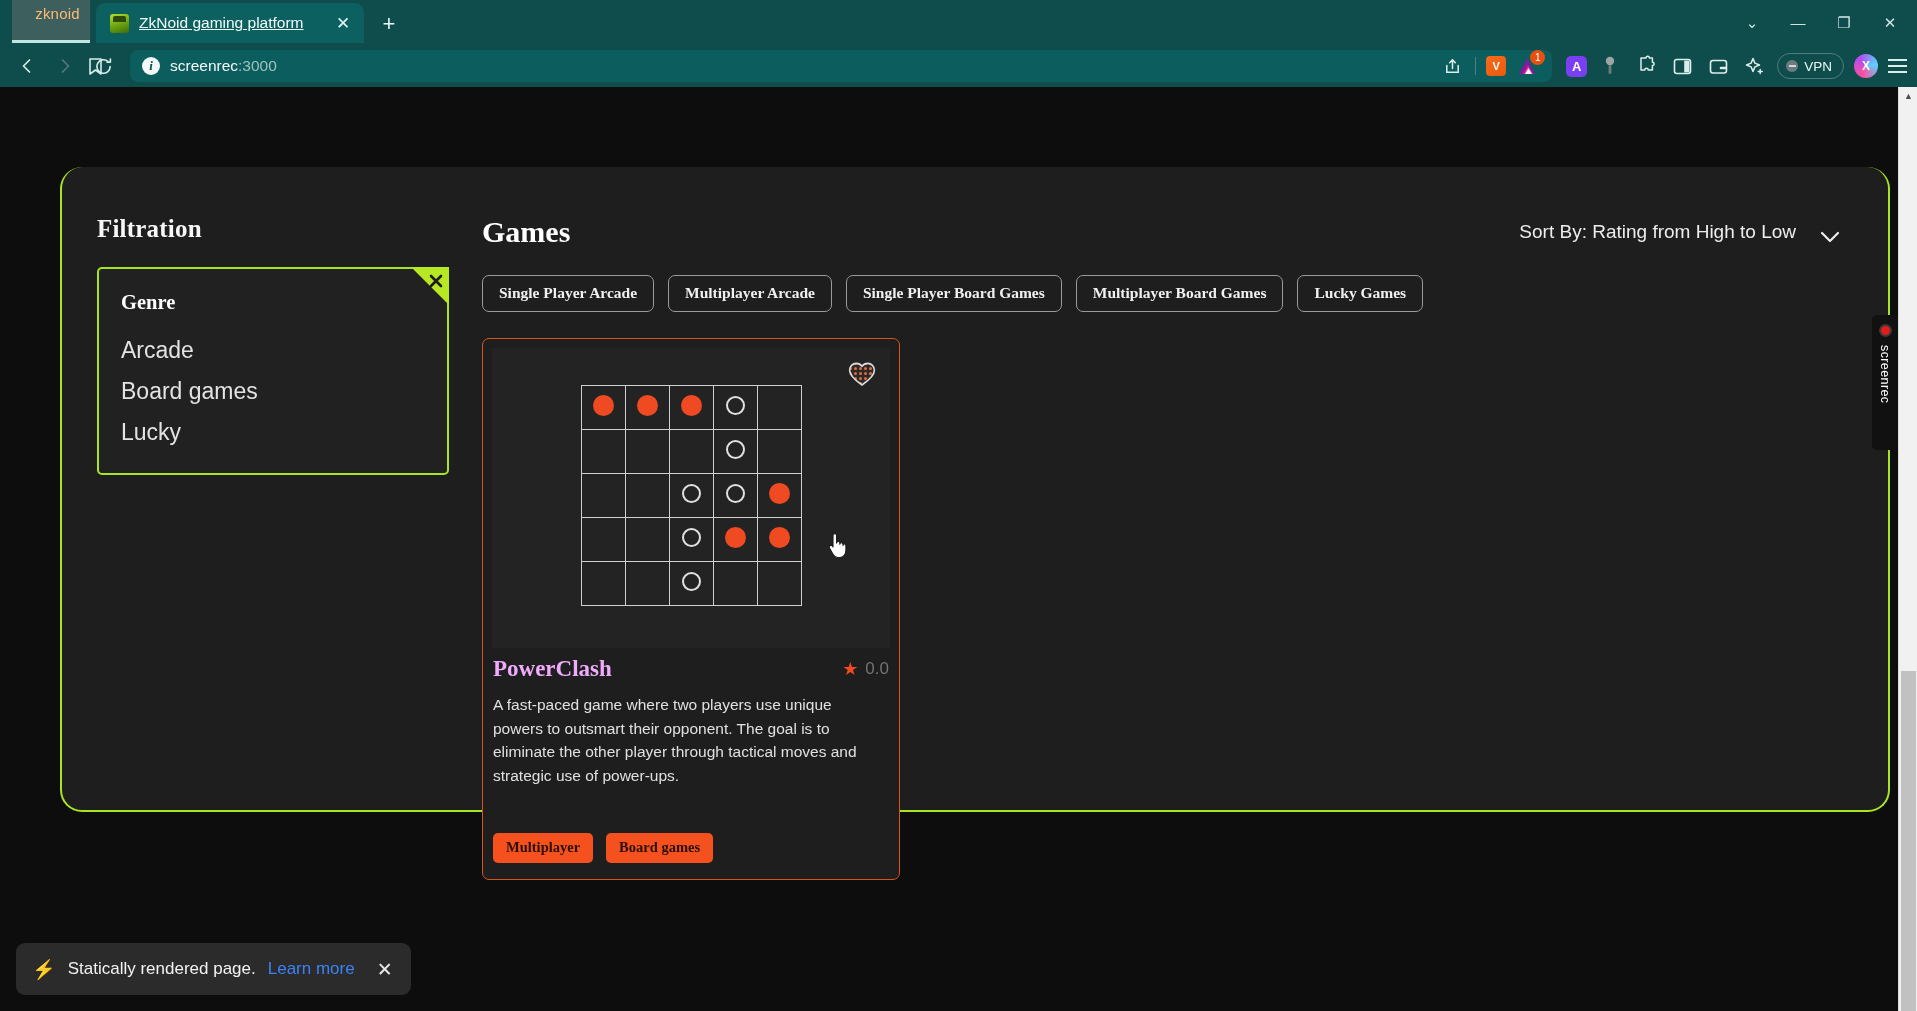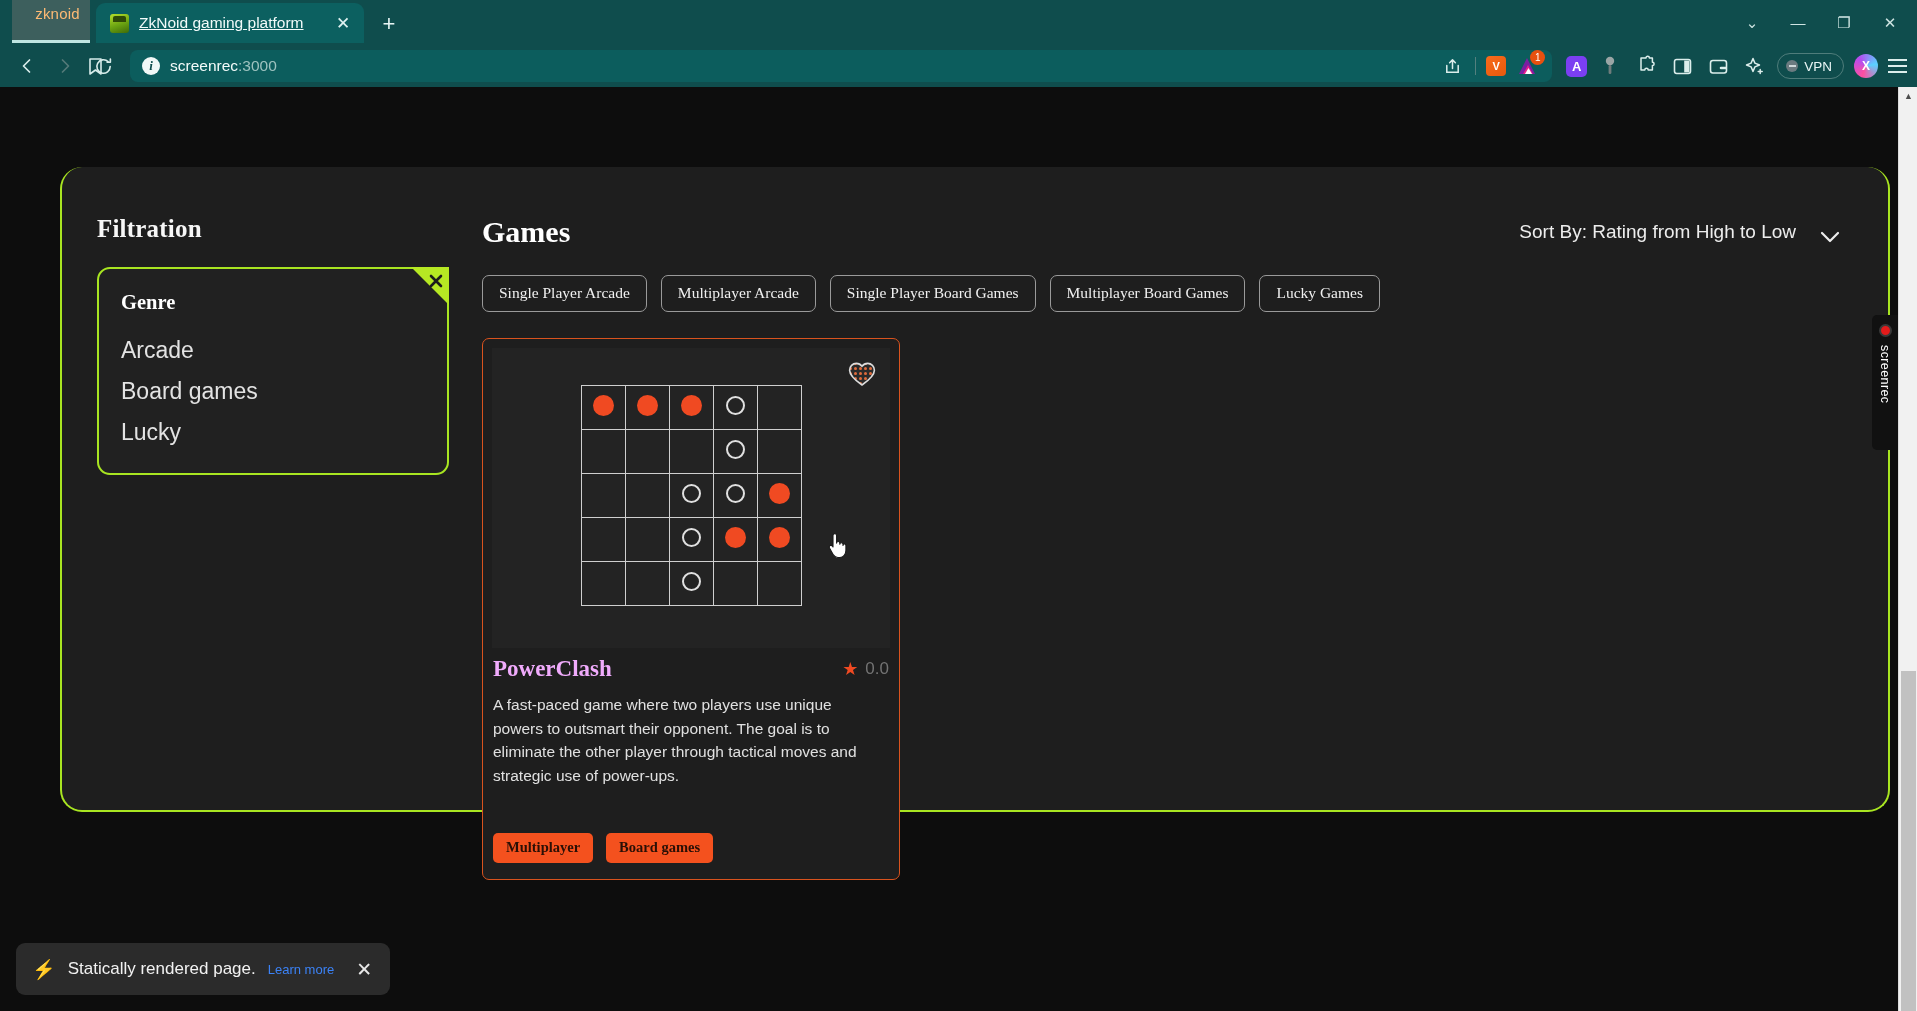--- a/index.html
+++ b/index.html
@@ -148,21 +148,21 @@
   .page-inner { position: absolute; inset: 0; }
 
   
   .sidebar { position: absolute; left: 35px; top: 48px; width: 352px; }
   .filtration-title {
     color: #f7f7f7; font-size: 25px; font-weight: 700;
     font-family: "Liberation Serif", serif; letter-spacing: .2px;
     margin-bottom: 24px;
   }
   .filter-box {
-    position: relative; border: 2px solid #a8e521; border-radius: 13px;
+    position: relative; border: 2px solid #a8e521; border-radius: 5px;
     background: #212121; padding: 22px 22px 20px 22px; margin-bottom: 8px;
   }
   .filter-box h3 {
     color: #fff; font-size: 20.5px; font-weight: 700;
     font-family: "Liberation Serif", serif; margin-bottom: 16px;
   }
   .filter-opt {
     color: #e3e3e3; font-size: 23px; line-height: 1; padding: 9px 0;
   }
   .corner-tab {
@@ -181,21 +181,21 @@
   .sortby {
     margin-left: auto; display: flex; align-items: center; gap: 24px;
     color: #ededed; font-size: 19px;
   }
   .chev { width: 20px; height: 12px; }
 
   .chips { display: flex; gap: 14px; margin-top: 26px; flex-wrap: wrap; }
   .chip {
     border: 1px solid #9a9a9a; border-radius: 7px; background: transparent;
     color: #f0f0f0; font-size: 15.5px; padding: 8px 16px 9px 16px;
-    font-family: "Liberation Serif", serif; font-weight: 400; white-space: nowrap;
+    font-family: "Liberation Serif", serif; font-weight: 700; white-space: nowrap;
   }
 
   
   .card {
     margin-top: 26px; width: 418px; border: 1.5px solid #d9531e;
     border-radius: 7px; background: #1e1e1e; padding: 9px 9px 0 9px;
     position: relative;
   }
   .card-thumb {
     height: 300px; background: #232323; position: relative;
@@ -255,21 +255,21 @@
   }
 
   
   .toast {
     position: absolute; left: 16px; bottom: 16px; height: 52px;
     background: #2b2b2b; border-radius: 9px; display: flex; align-items: center;
     gap: 12px; padding: 0 18px 0 16px;
   }
   .bolt { color: #fff; font-size: 19px; }
   .toast-text { color: #f2f2f2; font-size: 17px; }
-  .toast-link { color: #3b82f6; font-size: 13px; }
+  .toast-link { color: #3b82f6; font-size: 17px; }
   .toast-x { color: #e8e8e8; font-size: 19px; margin-left: 10px; }
 </style>
 </head>
 <body>
 
 <div class="browser">
 
   <div class="titlebar">
     <div class="workspace-pill">
       <span>zknoid</span>

